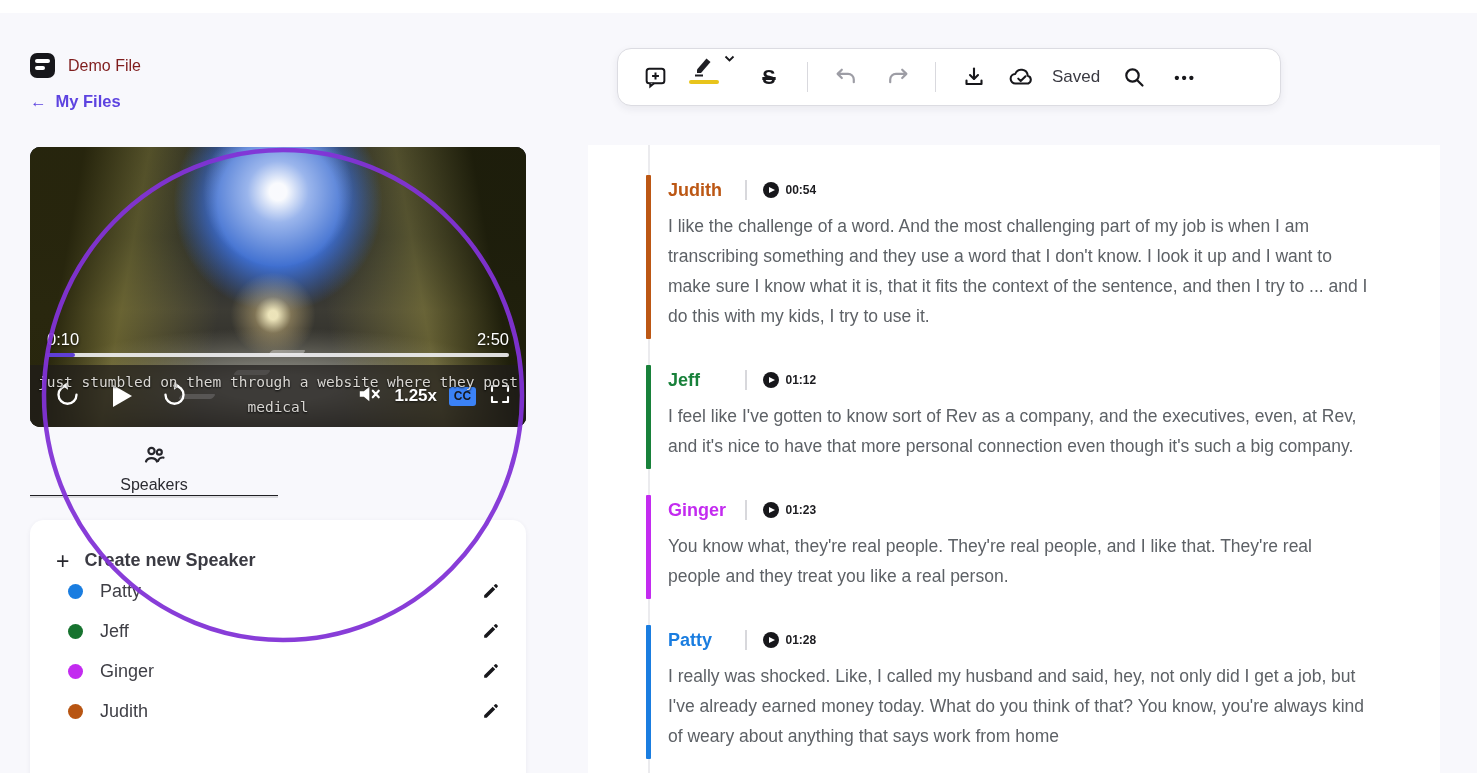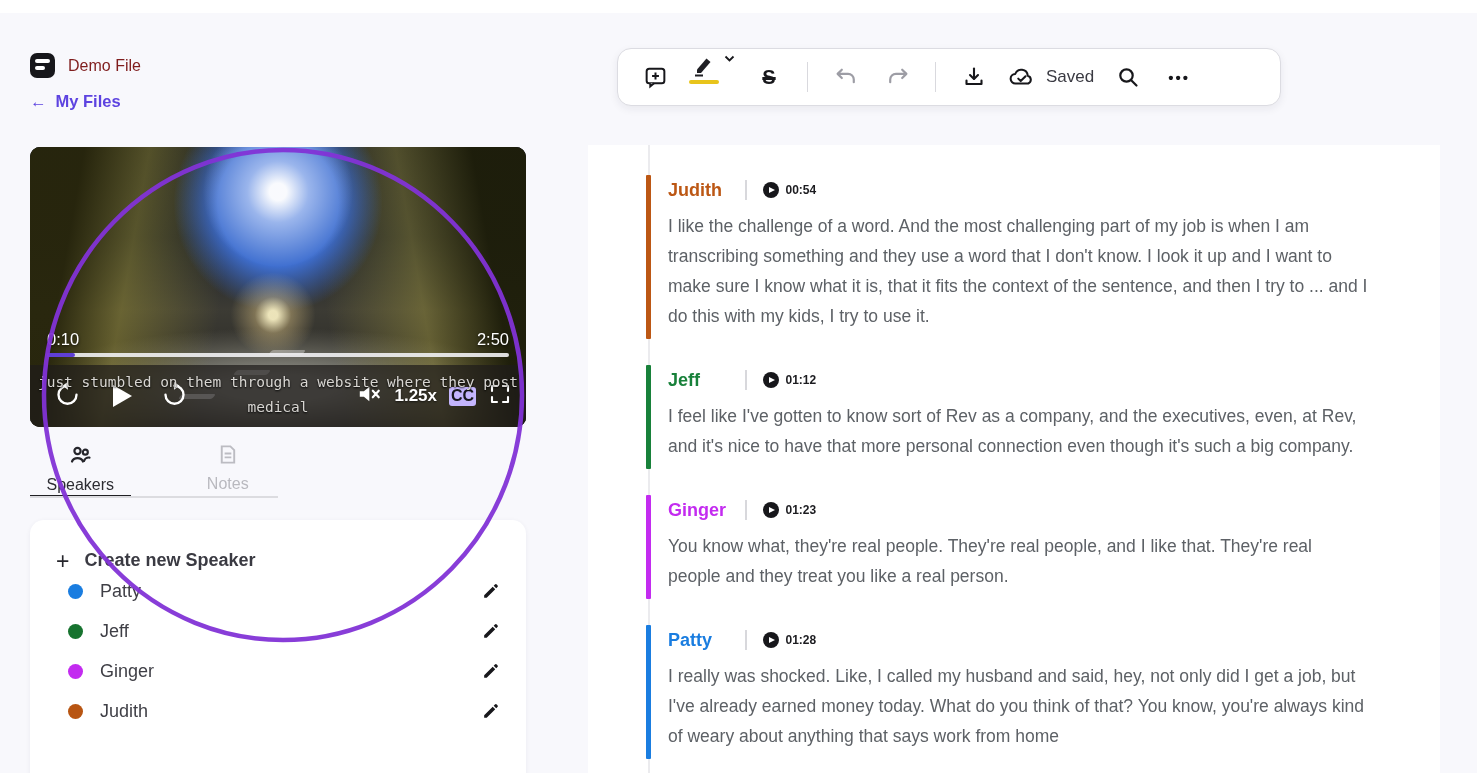--- a/index.html
+++ b/index.html
@@ -27,21 +27,21 @@
     box-shadow:0 3px 8px rgba(25,25,60,.07);
     display:flex; align-items:center; padding:0 20px; gap:17px;
   }
   .tbtn { display:flex; align-items:center; justify-content:center; min-width:34px; height:44px; cursor:pointer; position:relative; }
   .tbtn svg { display:block; }
   .tb-divider { width:1px; height:30px; background:#d9d9de; margin:0 4px; }
   .strike-glyph { font-size:20px; font-weight:800; color:#17171b; text-decoration:line-through; text-decoration-thickness:2.5px; }
   .hl-wrap { display:flex; align-items:flex-start; gap:5px; cursor:pointer; }
   .hl-col { display:flex; flex-direction:column; align-items:center; gap:3px; }
   .hl-bar { width:30px; height:4px; border-radius:2px; }
-  .saved-group { display:flex; align-items:center; gap:10px; cursor:default; }
+  .saved-group { display:flex; align-items:center; gap:16px; cursor:default; }
   .saved-label { font-size:17px; color:#3a3a42; }
   .more-glyph { font-size:15px; letter-spacing:2px; color:#17171b; font-weight:bold; }
 
   
   .player { position:absolute; left:30px; top:147px; width:496px; height:280px; border-radius:10px; overflow:hidden; background:#14151a; cursor:pointer; }
   .video-art { position:absolute; inset:0;
     background:
       radial-gradient(circle at 50% 16%, rgba(255,255,255,.97) 0 2.5%, rgba(215,228,255,.6) 9%, rgba(130,170,235,0) 22%),
       radial-gradient(circle at 49% 60%, rgba(255,246,200,.9) 0 1.5%, rgba(255,224,150,.35) 6%, rgba(255,224,150,0) 14%),
       radial-gradient(ellipse 27% 50% at 50% 20%, #3f6fd0 0 45%, rgba(63,111,208,0) 78%),
@@ -56,22 +56,22 @@
     padding:0 17px; color:#fff; font-size:16.5px; text-shadow:0 1px 3px rgba(0,0,0,.75); }
   .progress { position:absolute; left:17px; right:17px; bottom:70px; height:4px; background:rgba(238,238,240,.92); border-radius:2px; cursor:pointer; }
   .progress-fill { height:100%; background:#5f3fd6; border-radius:2px; }
   .strip { position:absolute; left:0; right:0; bottom:0; height:62px; background:rgba(30,28,27,.72);
     display:flex; align-items:center; padding:0 14px; }
   .ctrl { color:#fff; display:flex; align-items:center; justify-content:center; cursor:pointer; }
   .left-ctrls { display:flex; align-items:center; gap:29px; margin-left:10px; }
   .right-ctrls { display:flex; align-items:center; gap:12px; margin-left:auto; }
   .play-tri { width:0; height:0; border-left:19px solid #fff; border-top:11px solid transparent; border-bottom:11px solid transparent; margin-left:3px; }
   .speed-label { font-size:17px; font-weight:bold; color:#fff; text-shadow:0 1px 2px rgba(0,0,0,.6); }
-  .cc-box { width:27px; height:19px; background:#c4b5fd; border-radius:3px; display:flex; align-items:center; justify-content:center;
-    font-size:16px; font-weight:bold; color:#17171b; }
+  .cc-box { width:27px; height:19px; background:#3b82f6; border-radius:3px; display:flex; align-items:center; justify-content:center;
+    font-size:12px; font-weight:bold; color:#17171b; }
   .caption { position:absolute; left:0; right:0; bottom:7px; text-align:center; pointer-events:none;
     font-family:"DejaVu Sans Mono", monospace; font-size:14.5px; line-height:25px; color:#d8d6d2; text-shadow:0 1px 2px #000; }
 
   
   .tabs { position:absolute; left:30px; top:440px; width:248px; height:58px; }
   .tabs-baseline { position:absolute; left:0; right:0; bottom:0; height:2px; background:#dcdce0; }
   .tabs-row { display:flex; height:100%;gap:47px; }
   .tab { flex:1; display:flex; flex-direction:column; align-items:center; gap:5px; padding-top:3px; cursor:pointer; position:relative; }
   .tab-label { font-size:16px; }
   .tab.active .tab-label { color:#2c2c32; font-weight:500; }
@@ -272,29 +272,20 @@
         <span>
           <svg width="25" height="24" viewBox="0 0 24 24" fill="none" stroke="#26262c" stroke-width="2.2" stroke-linecap="round">
             <circle cx="9" cy="8" r="3.1"></circle>
             <path d="M3.5 18.5 a5.8 5 0 0 1 11 0"></path>
             <circle cx="16.8" cy="9.2" r="2.5"></circle>
             <path d="M15.5 18 a4.8 4.2 0 0 1 5.5 -3.4"></path>
           </svg>
         </span>
         <span class="tab-label">Speakers</span>
       </div>
-      <div class="tab inactive">
-        <span>
-          <svg width="23" height="23" viewBox="0 0 24 24" fill="none" stroke="#bcbcc2" stroke-width="2">
-            <path d="M6 3.5 h9 l4 4 v13 h-13 z"></path>
-            <path d="M9 11 h7 M9 15 h7"></path>
-          </svg>
-        </span>
-        <span class="tab-label">Notes</span>
-      </div>
     </div>
     <div class="tabs-baseline"></div>
   </div>
 
   <div class="speaker-card">
     <div class="create-row">
       <span class="plus-glyph">+</span>
       <span>Create new Speaker</span>
     </div>
 

